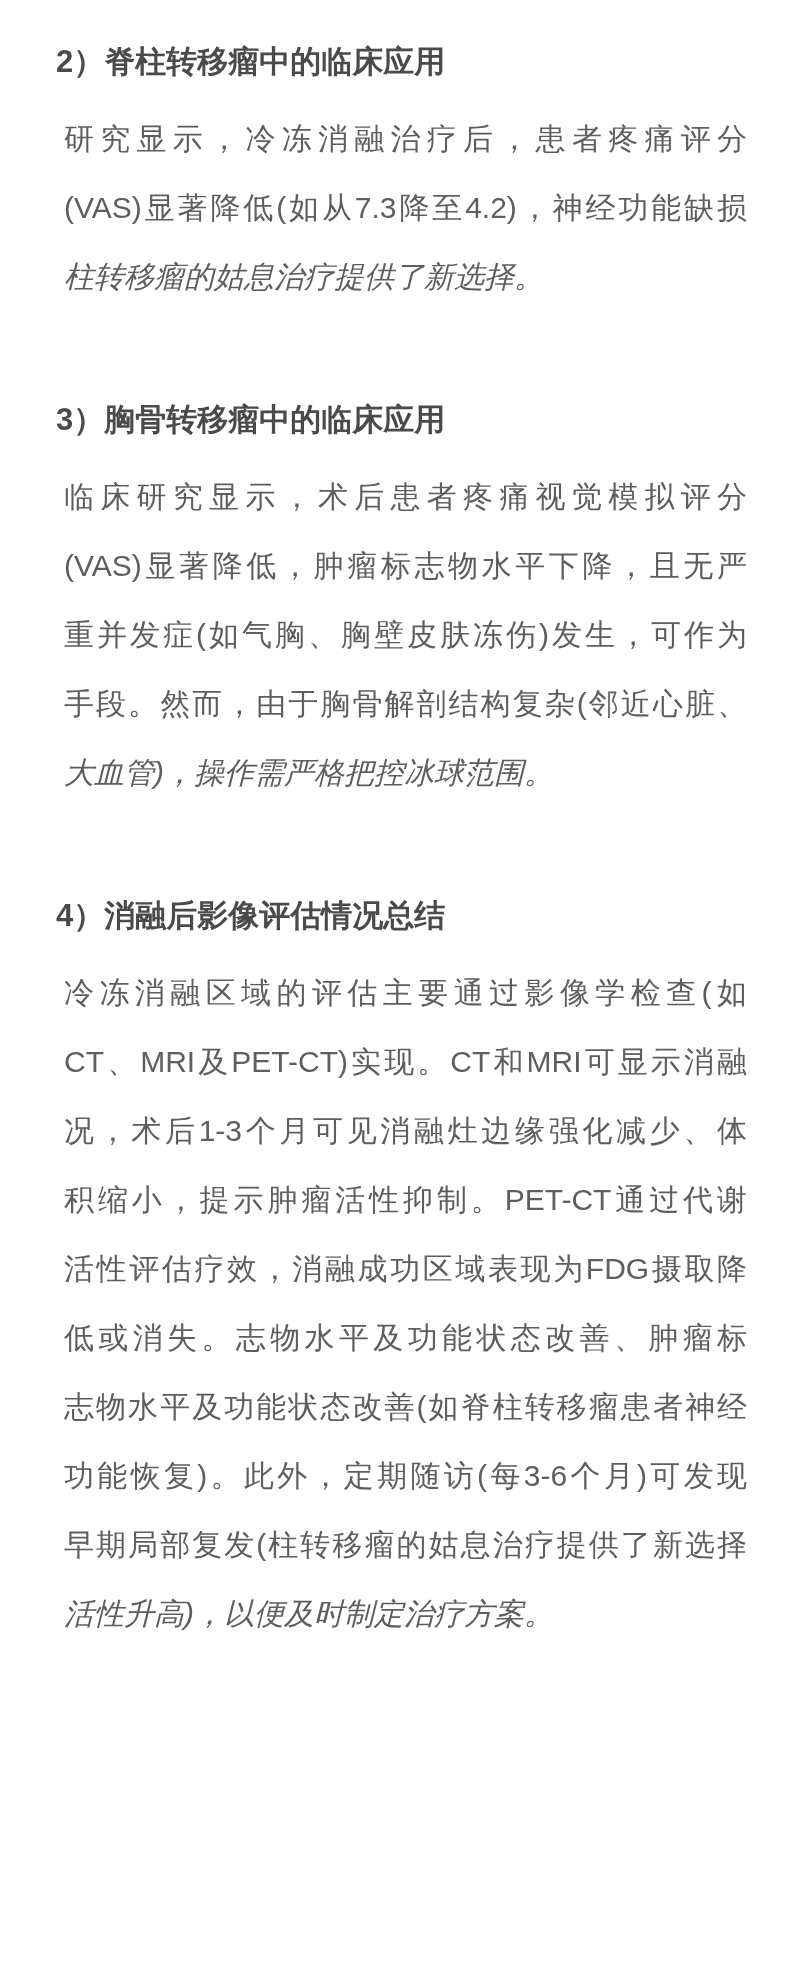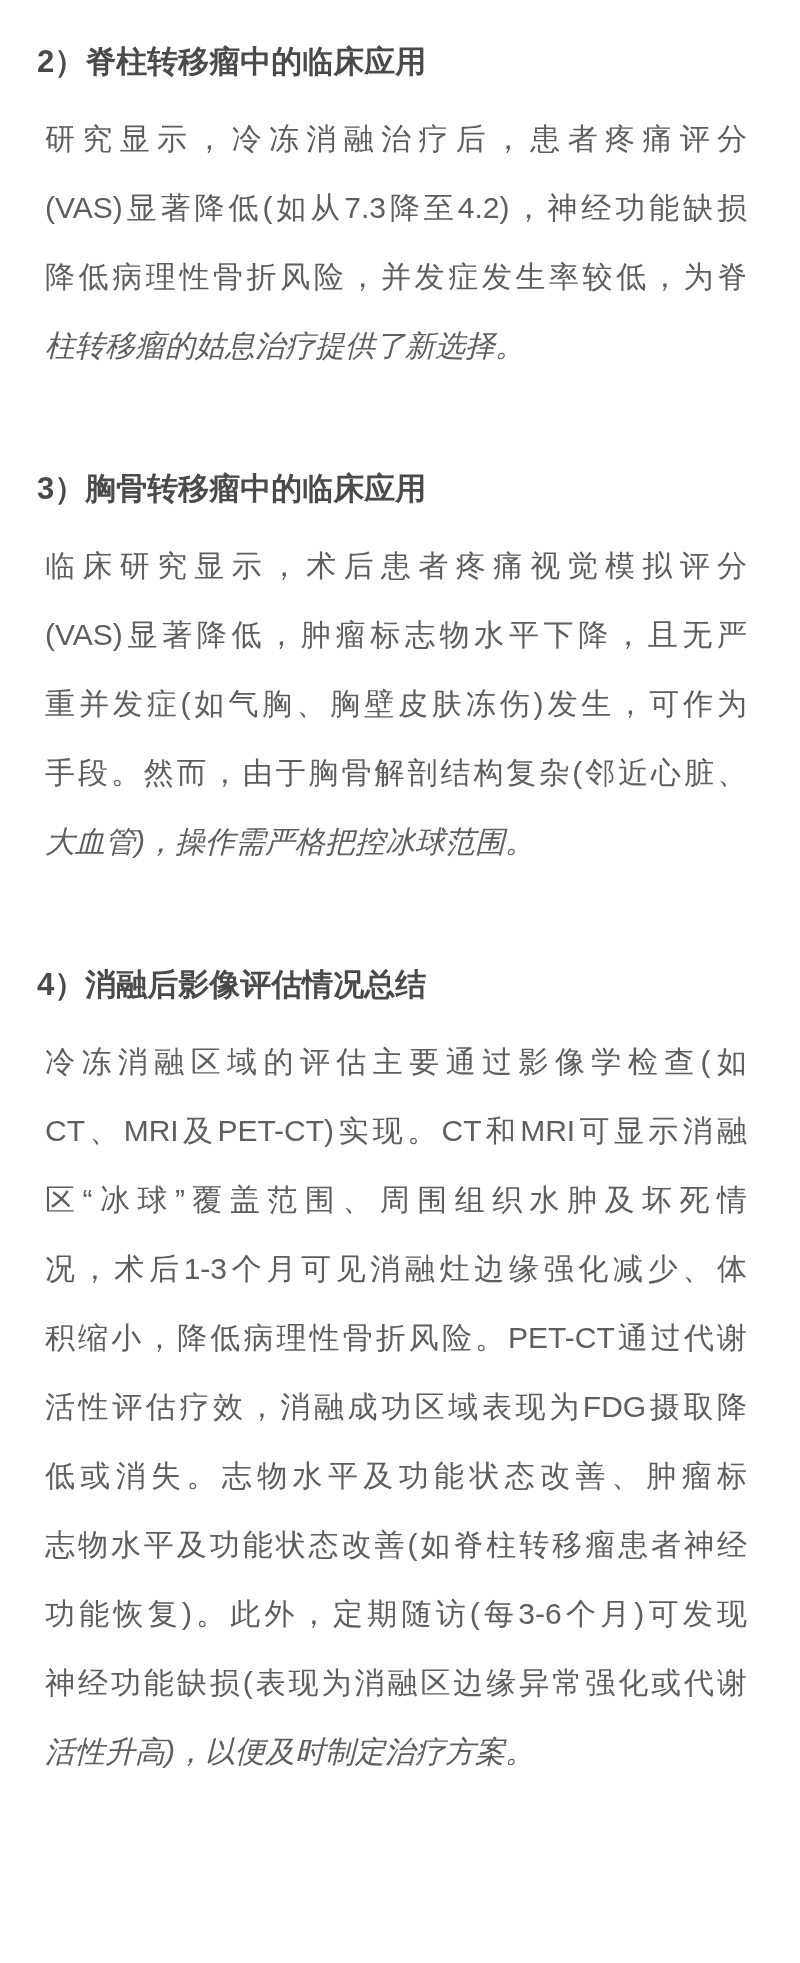--- a/index.html
+++ b/index.html
@@ -6,21 +6,21 @@
   body {
     width: 800px;
     min-height: 1963px;
     background: #ffffff;
     font-family: "Liberation Sans", sans-serif;
     -webkit-font-smoothing: antialiased;
   }
   .article {
     box-sizing: border-box;
     width: 800px;
-    padding: 27px 45px 40px 37px;
+    padding: 27px 45px 40px 56px;
   }
   .section + .section { margin-top: 74px; }
   .heading {
     margin: 0 0 3px 0;
     font-size: 31px;
     font-weight: bold;
     line-height: 69px;
     color: var(--heading-color, #4a4a4a);
     text-align: left;
   }
@@ -41,43 +41,41 @@
 </style>
 </head>
 <body style="--heading-color: #4a4a4a; --body-color: #5e5e5e; background: rgb(255, 255, 255);">
 
 <main class="article" id="article">
     <section class="section">
       <h2 class="heading">2）脊柱转移瘤中的临床应用</h2>
       <div class="para">
         <div class="line">研究显示，冷冻消融治疗后，患者疼痛评分</div>
         <div class="line">(VAS)显著降低(如从7.3降至4.2)，神经功能缺损</div>
-        <div class="line">降低病理性骨折风险，并发症发生率较低，为脊</div>
         <div class="line line-last">柱转移瘤的姑息治疗提供了新选择。</div>
       </div>
     </section>
     <section class="section">
       <h2 class="heading">3）胸骨转移瘤中的临床应用</h2>
       <div class="para">
         <div class="line">临床研究显示，术后患者疼痛视觉模拟评分</div>
         <div class="line">(VAS)显著降低，肿瘤标志物水平下降，且无严</div>
         <div class="line">重并发症(如气胸、胸壁皮肤冻伤)发生，可作为</div>
         <div class="line">手段。然而，由于胸骨解剖结构复杂(邻近心脏、</div>
         <div class="line line-last">大血管)，操作需严格把控冰球范围。</div>
       </div>
     </section>
     <section class="section">
       <h2 class="heading">4）消融后影像评估情况总结</h2>
       <div class="para">
         <div class="line">冷冻消融区域的评估主要通过影像学检查(如</div>
         <div class="line">CT、MRI及PET-CT)实现。CT和MRI可显示消融</div>
-        <div class="line">区“冰球”覆盖范围、周围组织水肿及坏死情</div>
         <div class="line">况，术后1-3个月可见消融灶边缘强化减少、体</div>
-        <div class="line">积缩小，降低病理性骨折风险。PET-CT通过代谢</div>
+        <div class="line">积缩小，提示肿瘤活性抑制。PET-CT通过代谢</div>
         <div class="line">活性评估疗效，消融成功区域表现为FDG摄取降</div>
         <div class="line">低或消失。志物水平及功能状态改善、肿瘤标</div>
         <div class="line">志物水平及功能状态改善(如脊柱转移瘤患者神经</div>
         <div class="line">功能恢复)。此外，定期随访(每3-6个月)可发现</div>
-        <div class="line">神经功能缺损(表现为消融区边缘异常强化或代谢</div>
+        <div class="line">早期局部复发(柱转移瘤的姑息治疗提供了新选择</div>
         <div class="line line-last">活性升高)，以便及时制定治疗方案。</div>
       </div>
     </section>
   </main>
 
 </body></html>

